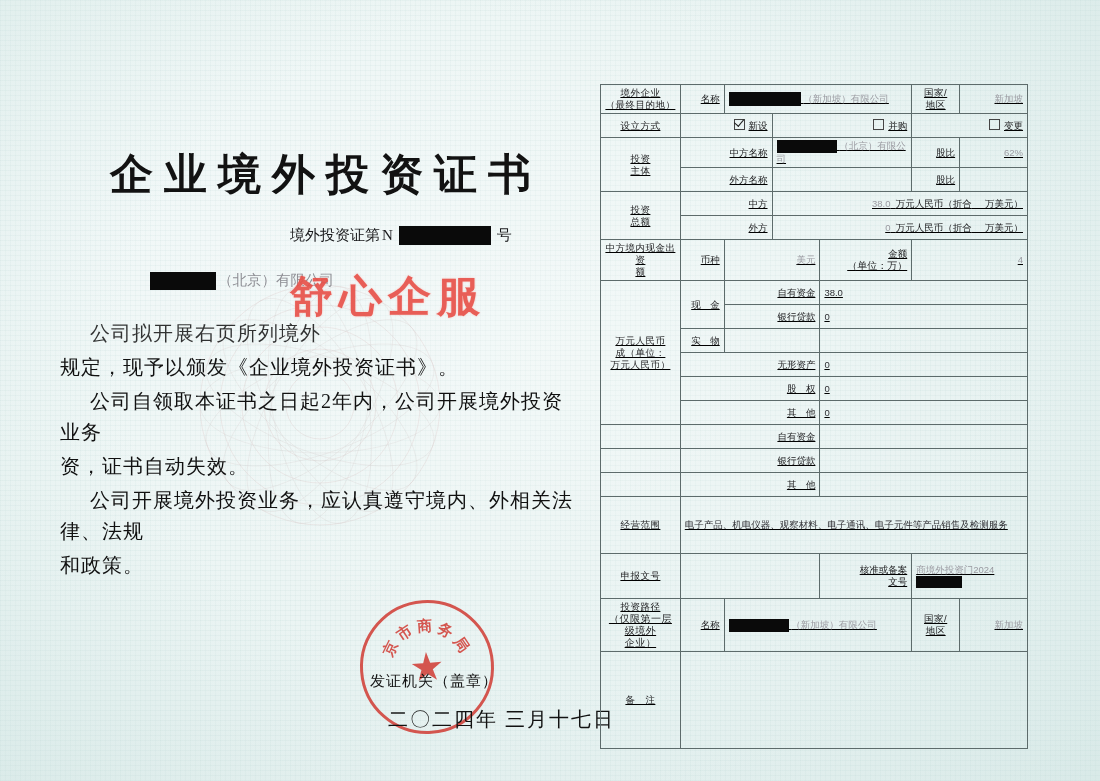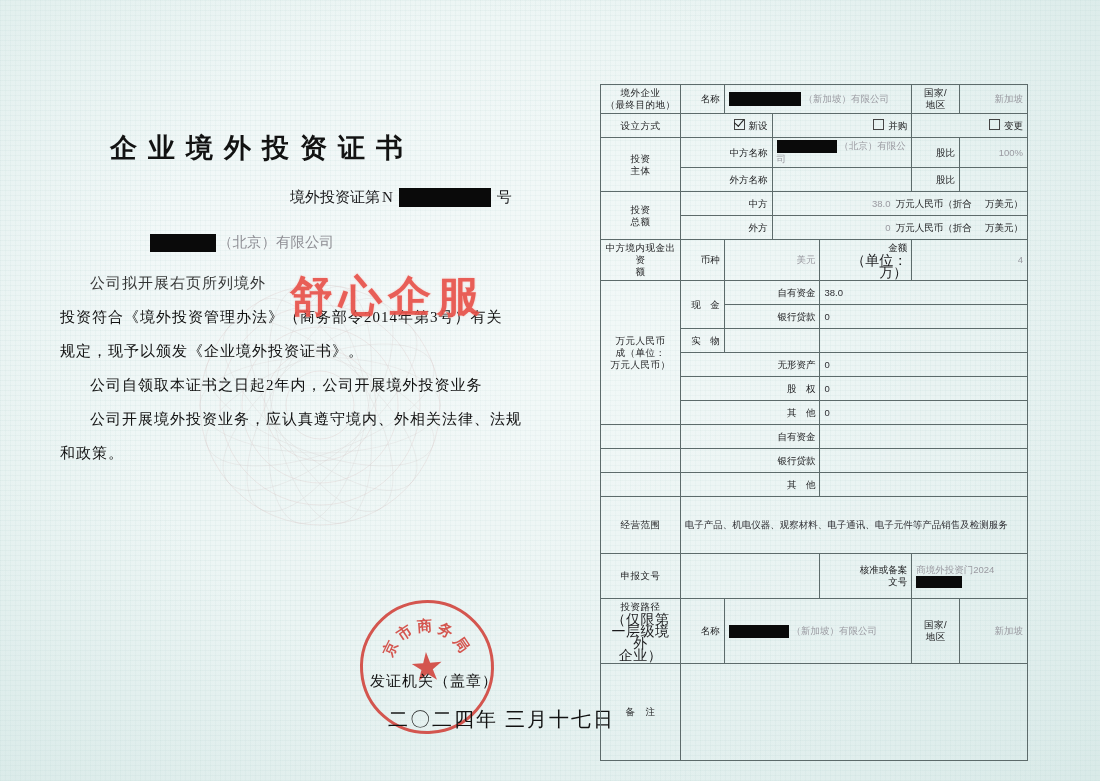--- a/index.html
+++ b/index.html
@@ -47,27 +47,28 @@
   }
 
   
   .left {
     position: absolute;
     left: 60px;
     top: 130px;
     width: 520px;
   }
   .cert-title {
-    font-size: 27px;
+    font-size: 43px;
     letter-spacing: 11px;
     font-weight: bold;
     color: #121212;
     text-align: left;
     padding-left: 50px;
     font-family: "Liberation Serif", "DejaVu Serif", serif;
+    margin-top: 16px;
   }
   .cert-no-row {
     margin-top: 22px;
     padding-left: 230px;
     font-size: 15px;
     color: #18181a;
     display: flex;
     align-items: center;
     gap: 2px;
   }
@@ -84,22 +85,22 @@
     padding-left: 90px;
     font-size: 14.5px;
     color: #2a2a2c;
     display: flex;
     align-items: center;
   }
   .company-line .redact { width: 66px; height: 18px; margin-right: 2px; }
   .company-faint { color: #8e8e94; }
 
   .para {
-    margin-top: 16px;
-    font-size: 15px;
+    margin-top: 28px;
+    font-size: 20px;
     line-height: 31px;
     color: #111;
     letter-spacing: 1px;
   }
   .para p { margin: 0 0 3px 0; }
   .indent { text-indent: 30px; }
 
   
   .seal {
     position: absolute;
@@ -150,20 +151,21 @@
     color: #121212;
     letter-spacing: 2px;
   }
 
   
   .table-wrap {
     position: absolute;
     left: 600px;
     top: 84px;
     width: 460px;
+    text-decoration: underline;
   }
   table.cert {
     border-collapse: collapse;
     width: 428px;
     font-size: 10px;
     color: #1b1b1d;
     background: transparent;
   }
   table.cert td {
     border: 1px solid #5d6b6b;
@@ -175,21 +177,21 @@
     line-height: 12px;
   }
   td.lbl {
     text-align: center;
     font-size: 9.5px;
     letter-spacing: 0.5px;
   }
   td.ctr { text-align: right; }
   td.val { color: #2e2e33; padding-left: 6px; }
   .faint { color: #9a9aa1; }
-  .sm { font-size: 14px; }
+  .sm { font-size: 10px; }
   .chk {
     display: inline-block;
     width: 9px;
     height: 9px;
     border: 1px solid #444;
     margin-right: 4px;
     vertical-align: -1px;
     position: relative;
   }
   .chk.on::after {
@@ -268,23 +270,23 @@
       <span>号</span>
     </div>
 
     <div class="company-line">
       <span class="redact"></span>
       <span class="company-faint">（北京）有限公司</span>
     </div>
 
     <div class="para">
       <p class="indent" style="opacity:0.85">公司拟开展右页所列境外</p>
-      <p>投资符合《境外投资管理办法》（商务部令2014年第3号）有关</p>
       <p>规定，现予以颁发《企业境外投资证书》。</p>
       <p class="indent">公司自领取本证书之日起2年内，公司开展境外投资业务</p>
+      <p>资，证书自动失效。</p>
       <p class="indent">公司开展境外投资业务，应认真遵守境内、外相关法律、法规</p>
       <p>和政策。</p>
     </div>
   </div>
 
   <div class="seal">
     <div class="star">★</div>
     <div class="seal-text">
       <span class="seal-char" style="transform: rotate(-60deg) translate(-7px,-50px);">京</span>
       <span class="seal-char" style="transform: rotate(-30deg) translate(-7px,-50px);">市</span>
@@ -344,21 +346,21 @@
         <td class="lbl" rowspan="2">
           <div>投资</div>
           <div>主体</div>
         </td>
         <td colspan="2" class="ctr">中方名称</td>
         <td colspan="3" class="val">
           <span class="r-md"></span>
           <span class="faint">（北京）有限公司</span>
         </td>
         <td class="ctr">股比</td>
-        <td class="ctr faint">100%</td>
+        <td class="ctr faint">62%</td>
       </tr>
 
       <tr>
         <td colspan="2" class="ctr">外方名称</td>
         <td colspan="3" class="val"></td>
         <td class="ctr">股比</td>
         <td class="ctr faint"></td>
       </tr>
 
       <tr>

